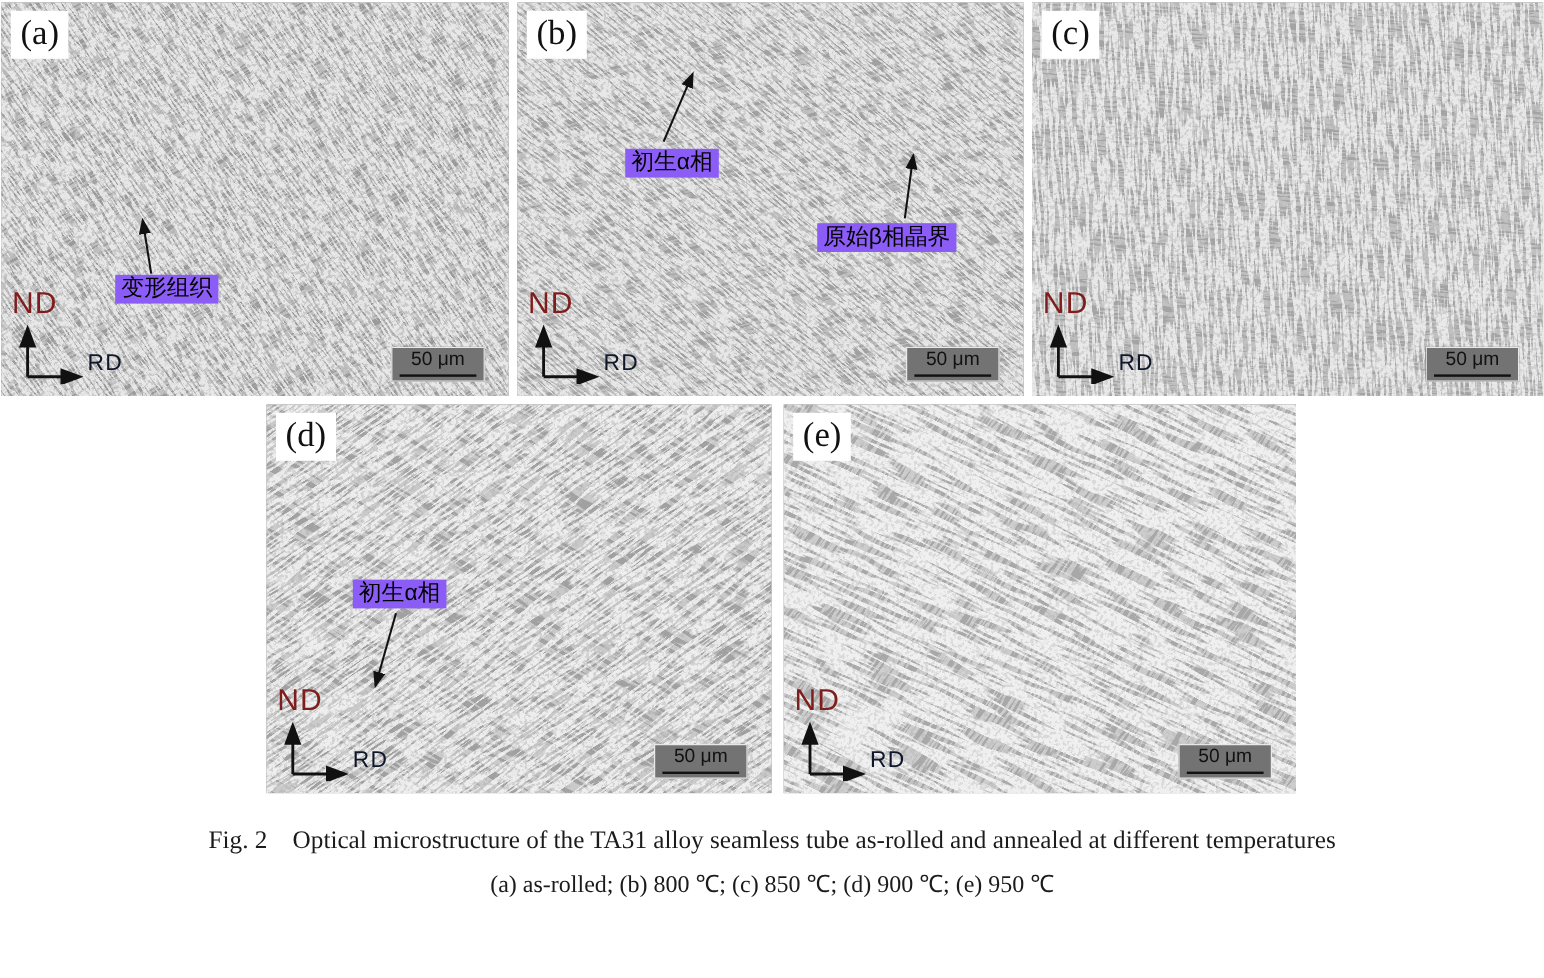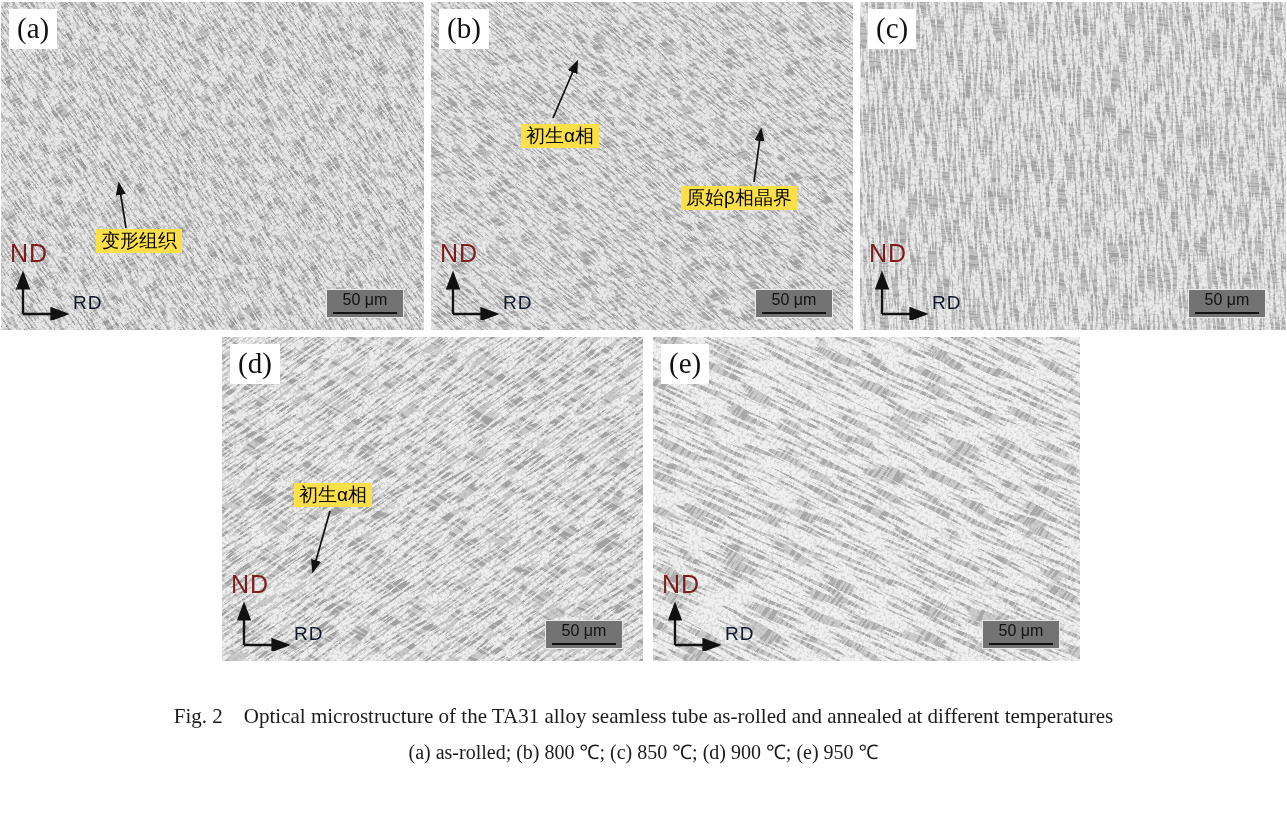--- a/index.html
+++ b/index.html
@@ -38,29 +38,29 @@
   .axes-svg{position:absolute;left:13px;bottom:10px;width:64px;height:54px;z-index:3;}
   .nd-label{
     position:absolute;left:9px;bottom:62px;font-size:25px;color:#7f1d1d;z-index:3;
     font-family:Liberation Sans, sans-serif;letter-spacing:1px;
   }
   .rd-label{
     position:absolute;left:72px;bottom:16px;font-size:19px;color:#0f172a;z-index:3;
     font-family:"Liberation Sans",sans-serif;letter-spacing:1px;
   }
   .callout{
-    position:absolute;background:#fde047;color:#000;z-index:4;
+    position:absolute;background:#8b5cf6;color:#000;z-index:4;
     font-size:19px;line-height:22px;padding:1px 5px;white-space:nowrap;
   }
   .arrow-svg{position:absolute;z-index:4;overflow:visible;}
 
   .caption{position:absolute;left:0;top:676px;width:1287px;text-align:center;color:#1b1b1b;}
   .cap-zh-title{font-family:"Liberation Serif",serif;font-size:23px;margin-top:12px;letter-spacing:1px;}
   .cap-zh-sub{font-family:"Liberation Serif",serif;font-size:19px;margin-top:9px;}
-  .cap-en-title{font-family:"Liberation Serif",serif;font-size:21px;margin-top:26px;}
+  .cap-en-title{font-family:"Liberation Serif",serif;font-size:21px;margin-top:10px;}
   .cap-en-sub{font-family:"Liberation Serif",serif;font-size:20px;margin-top:8px;}
 </style>
 </head>
 <body>
 
 <svg width="0" height="0" style="position:absolute" aria-hidden="true">
   <defs>
     <marker id="ah" markerWidth="9" markerHeight="8" refX="6.5" refY="3" orient="auto" markerUnits="strokeWidth">
       <path d="M0,0 L8,3 L0,6 z" fill="#111"></path>
     </marker>

